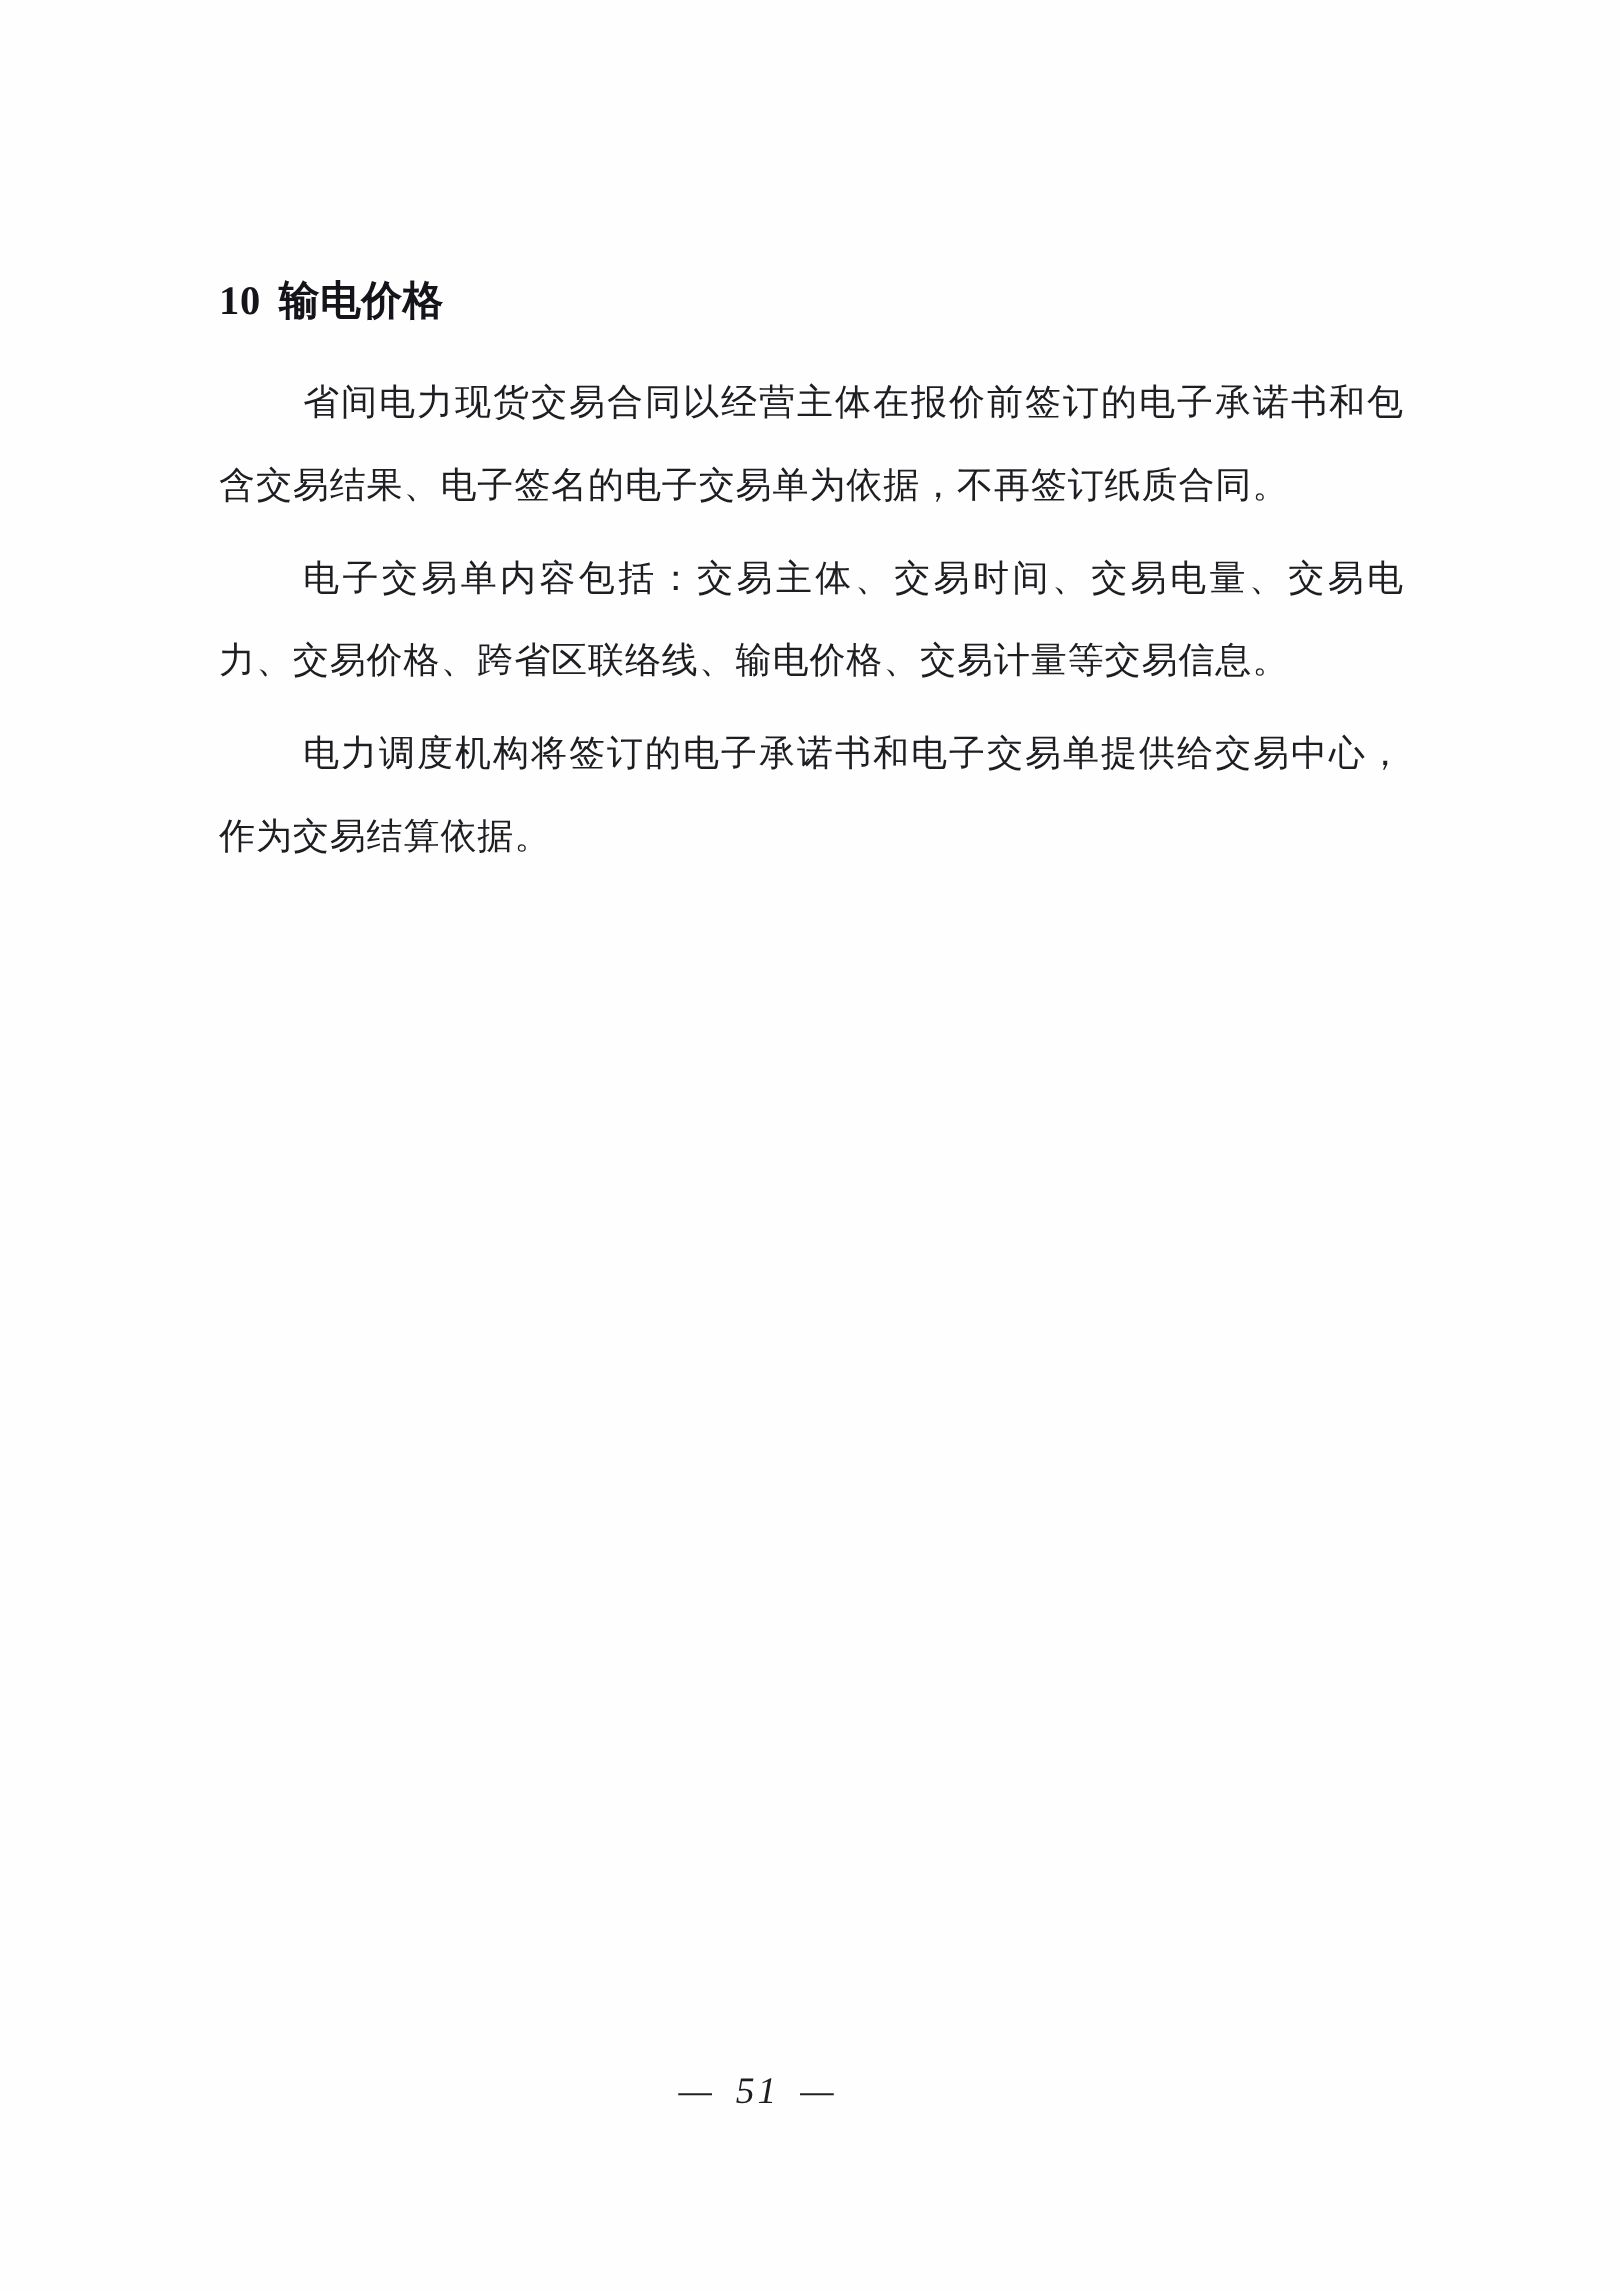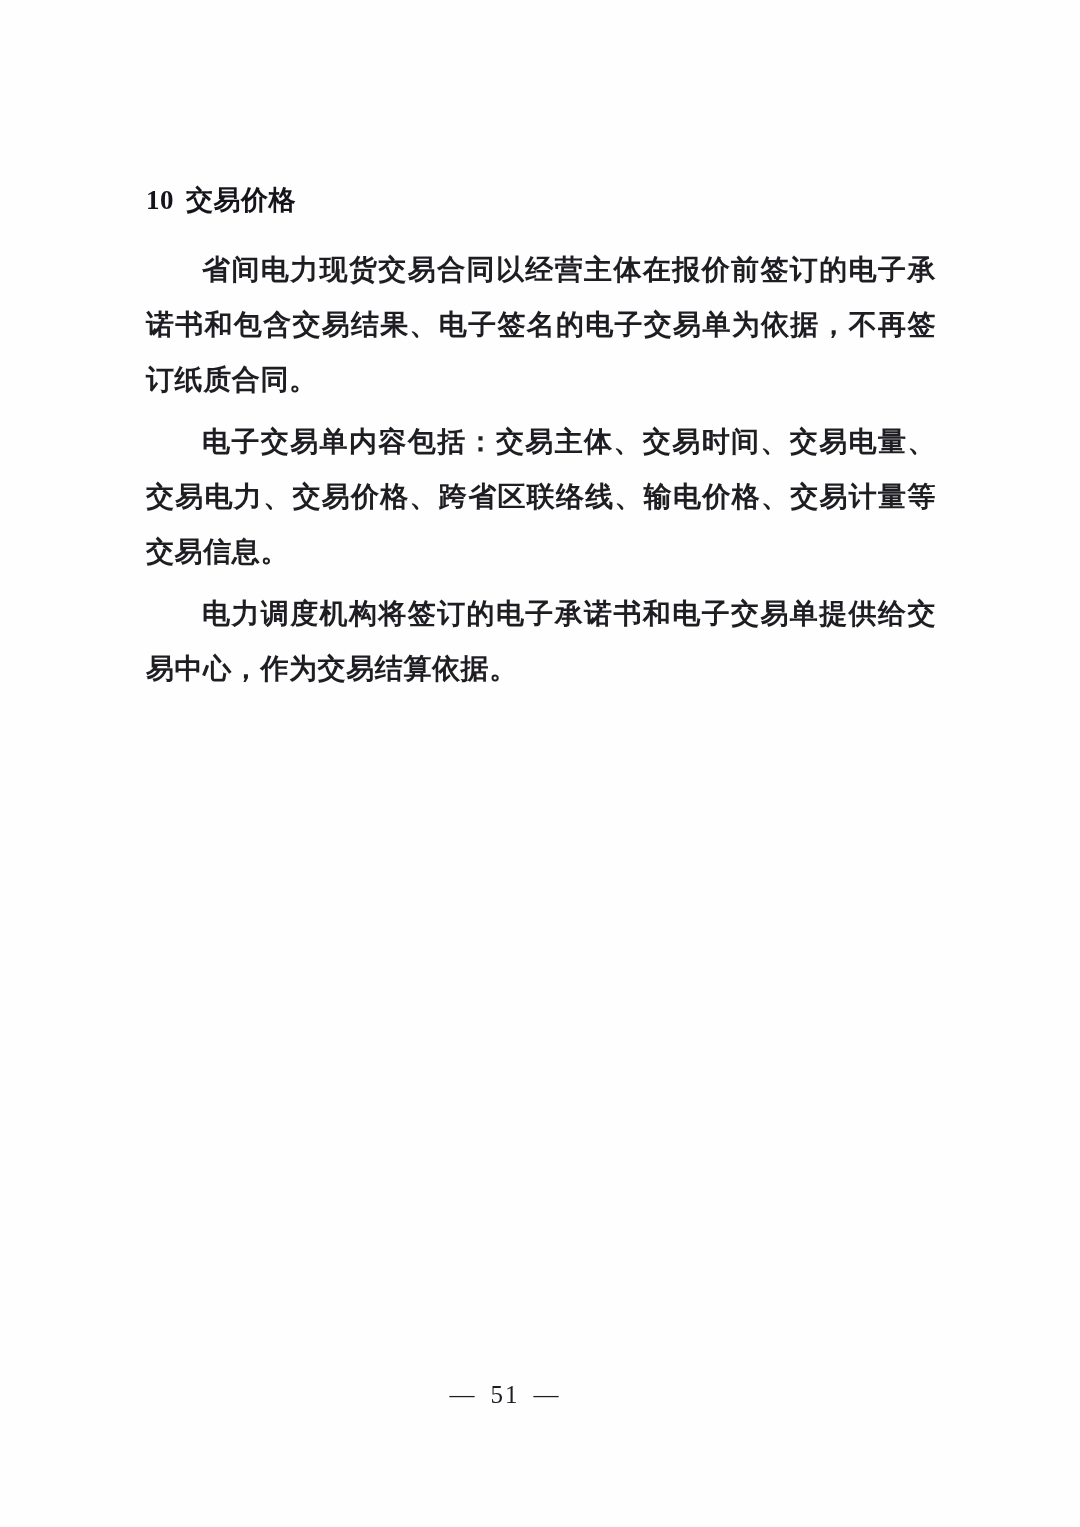--- a/index.html
+++ b/index.html
@@ -33,55 +33,55 @@
     line-height: 1.4;
   }
   .section-heading .num {
     font-family: "Liberation Serif", "DejaVu Serif", serif;
     font-weight: 700;
     font-size: 27px;
     margin-right: 12px;
   }
   p.body-text {
     margin: 0 0 7px 0;
-    font-size: 28px;
+    font-size: 24px;
     line-height: 55px;
     text-indent: 56px;
     text-align: justify;
     text-justify: inter-ideograph;
     color: #1d1d22;
     letter-spacing: 0.6px;
-    font-weight: bold;
   }
   .page-number {
     position: absolute;
     left: 0;
     right: 0;
     bottom: 118px;
     text-align: center;
     font-size: 25px;
     color: #1d1d22;
     font-family: "Liberation Serif", "DejaVu Serif", serif;
     letter-spacing: 2px;
     padding-right: 70px;
+    font-style: italic;
   }
   .page-number .dash {
     display: inline-block;
     margin: 0 14px;
   }
 </style>
 </head>
 <body>
 
 <div class="page">
 
   <div class="content">
 
     <h2 class="section-heading">
-      <span class="num">10</span><span class="title">交易价格</span>
+      <span class="num">10</span><span class="title">输电价格</span>
     </h2>
 
     <p class="body-text">省间电力现货交易合同以经营主体在报价前签订的电子承诺书和包含交易结果、电子签名的电子交易单为依据，不再签订纸质合同。</p>
     <p class="body-text">电子交易单内容包括：交易主体、交易时间、交易电量、交易电力、交易价格、跨省区联络线、输电价格、交易计量等交易信息。</p>
     <p class="body-text">电力调度机构将签订的电子承诺书和电子交易单提供给交易中心，作为交易结算依据。</p>
 
   </div>
 
   <div class="page-number">
     <span class="dash">—</span><span>51</span><span class="dash">—</span>

